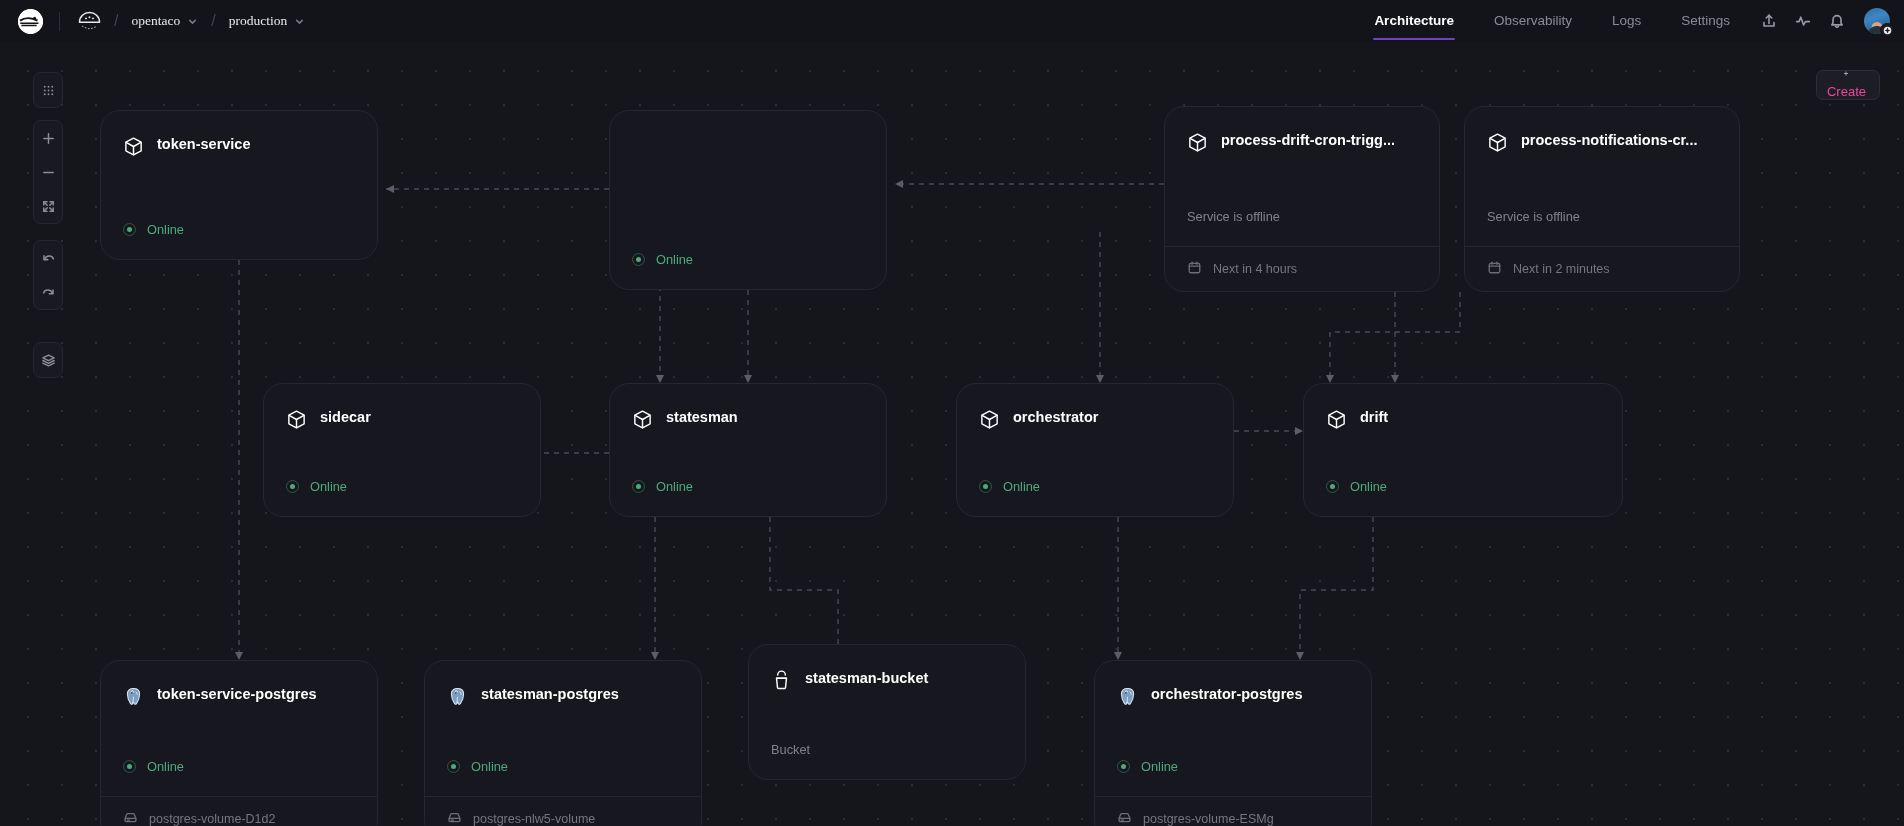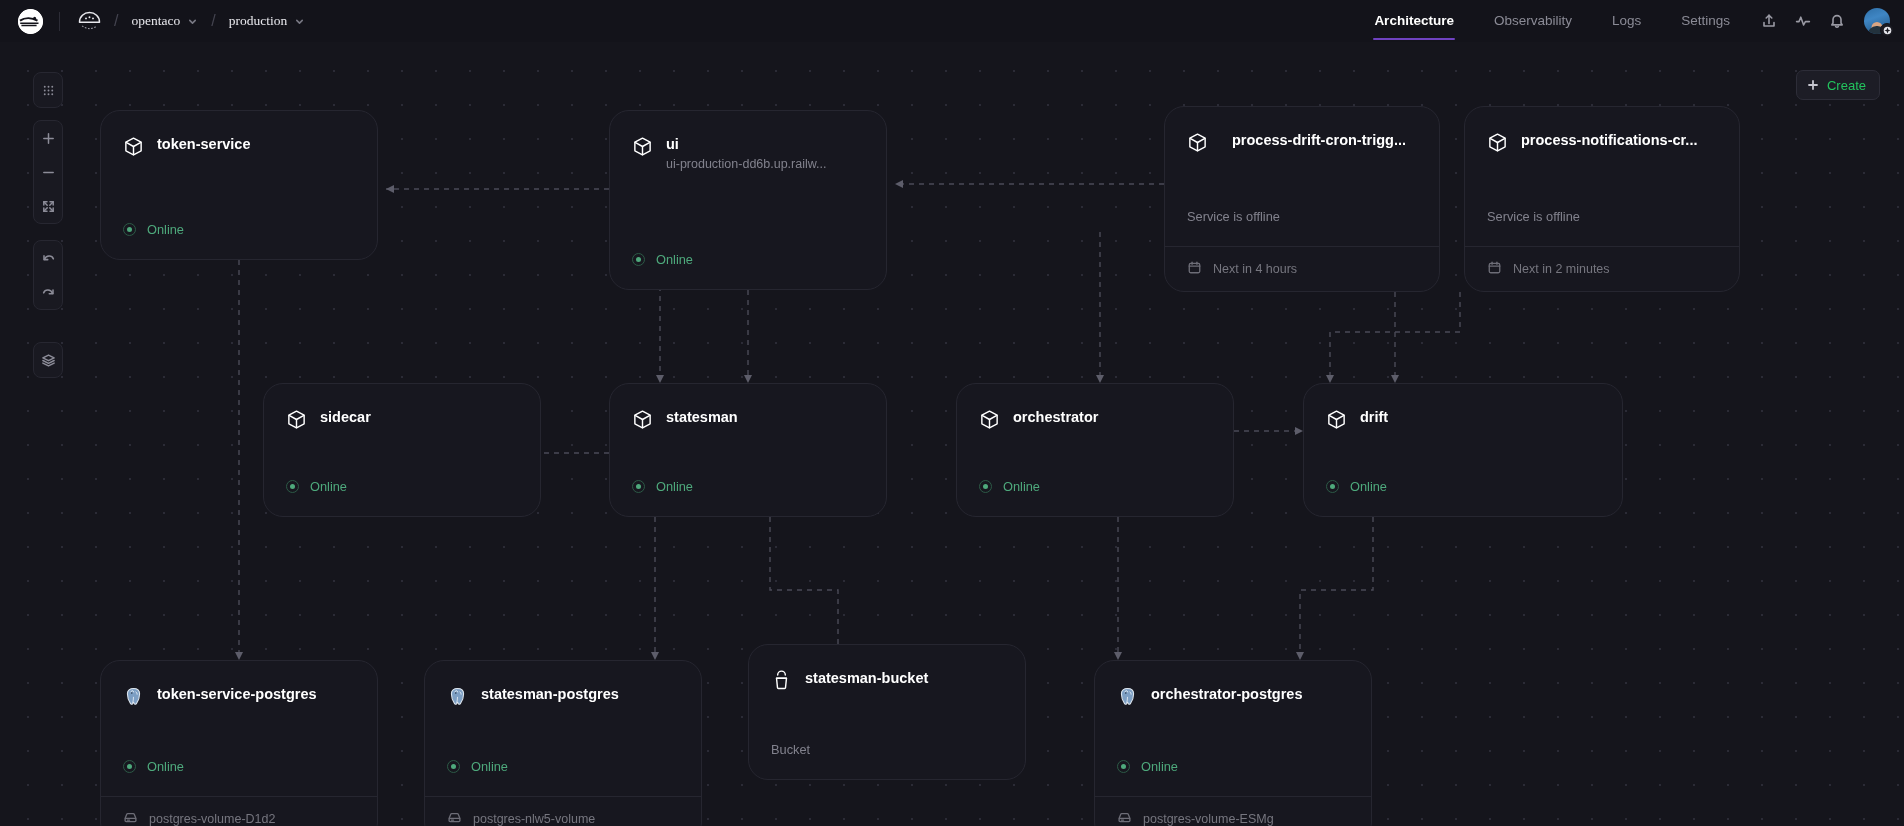--- a/index.html
+++ b/index.html
@@ -116,21 +116,21 @@
   .tool-btn svg * { stroke: #8c8c98; stroke-width: 1.6; fill: none;
     stroke-linecap: round; stroke-linejoin: round; }
   .tool-btn svg .fl { fill: #8c8c98; stroke: none; }
 
   
   #create-btn {
     position: absolute; right: 24px; top: 28px;
     height: 30px; padding: 0 13px 0 10px;
     background: #1d1d26; border: 1px solid #2d2d38; border-radius: 7px;
     display: flex; align-items: center; gap: 8px;
-    color: #22c55e; font-size: 13px; cursor: pointer; z-index: 30;
+    color: #ec4899; font-size: 13px; cursor: pointer; z-index: 30; flex-direction: column;
   }
   #create-btn svg { width: 12px; height: 12px; }
   #create-btn svg path { stroke: #c6c6cf; stroke-width: 1.8;
     stroke-linecap: round; }
 
   
   .node {
     position: absolute;
     background: #17171f;
     border: 1px solid #262630;
@@ -413,42 +413,29 @@
       <div class="node-status online">
         <span class="sdot">
               <i></i>
             </span>
         <span>Online</span>
       </div>
     </div>
     </div>
       <div class="node" style="left: 609px; top: 68px; width: 278px; height: 180px;">
     <div class="node-body">
-      <div class="node-head">
-        <span class="node-ic">
-              <svg viewBox="0 0 22 22">
-                <path class="st" d="M11 2.2 L19 6.5 V15.5 L11 19.8 L3 15.5 V6.5 Z"></path>
-                <path class="st" d="M3.3 6.7 L11 11 L18.7 6.7"></path>
-                <path class="st" d="M11 11 V19.6"></path>
-              </svg>
-            </span>
-        <div class="node-titles">
-          <div class="node-title">ui</div>
-          <div class="node-sub">ui-production-dd6b.up.railw...</div>
-        </div>
-      </div>
-      <div class="node-status online">
-        <span class="sdot">
-              <i></i>
-            </span>
-        <span>Online</span>
-      </div>
-    </div>
-    </div>
-      <div class="node" style="left: 1164px; top: 64px; width: 276px; height: 186px; text-align: center;">
+      <div class="node-status online">
+        <span class="sdot">
+              <i></i>
+            </span>
+        <span>Online</span>
+      </div>
+    </div>
+    </div>
+      <div class="node" style="left: 1164px; top: 64px; width: 276px; height: 186px;">
     <div class="node-body">
       <div class="node-head">
         <span class="node-ic">
               <svg viewBox="0 0 22 22">
                 <path class="st" d="M11 2.2 L19 6.5 V15.5 L11 19.8 L3 15.5 V6.5 Z"></path>
                 <path class="st" d="M3.3 6.7 L11 11 L18.7 6.7"></path>
                 <path class="st" d="M11 11 V19.6"></path>
               </svg>
             </span>
         <div class="node-titles">

